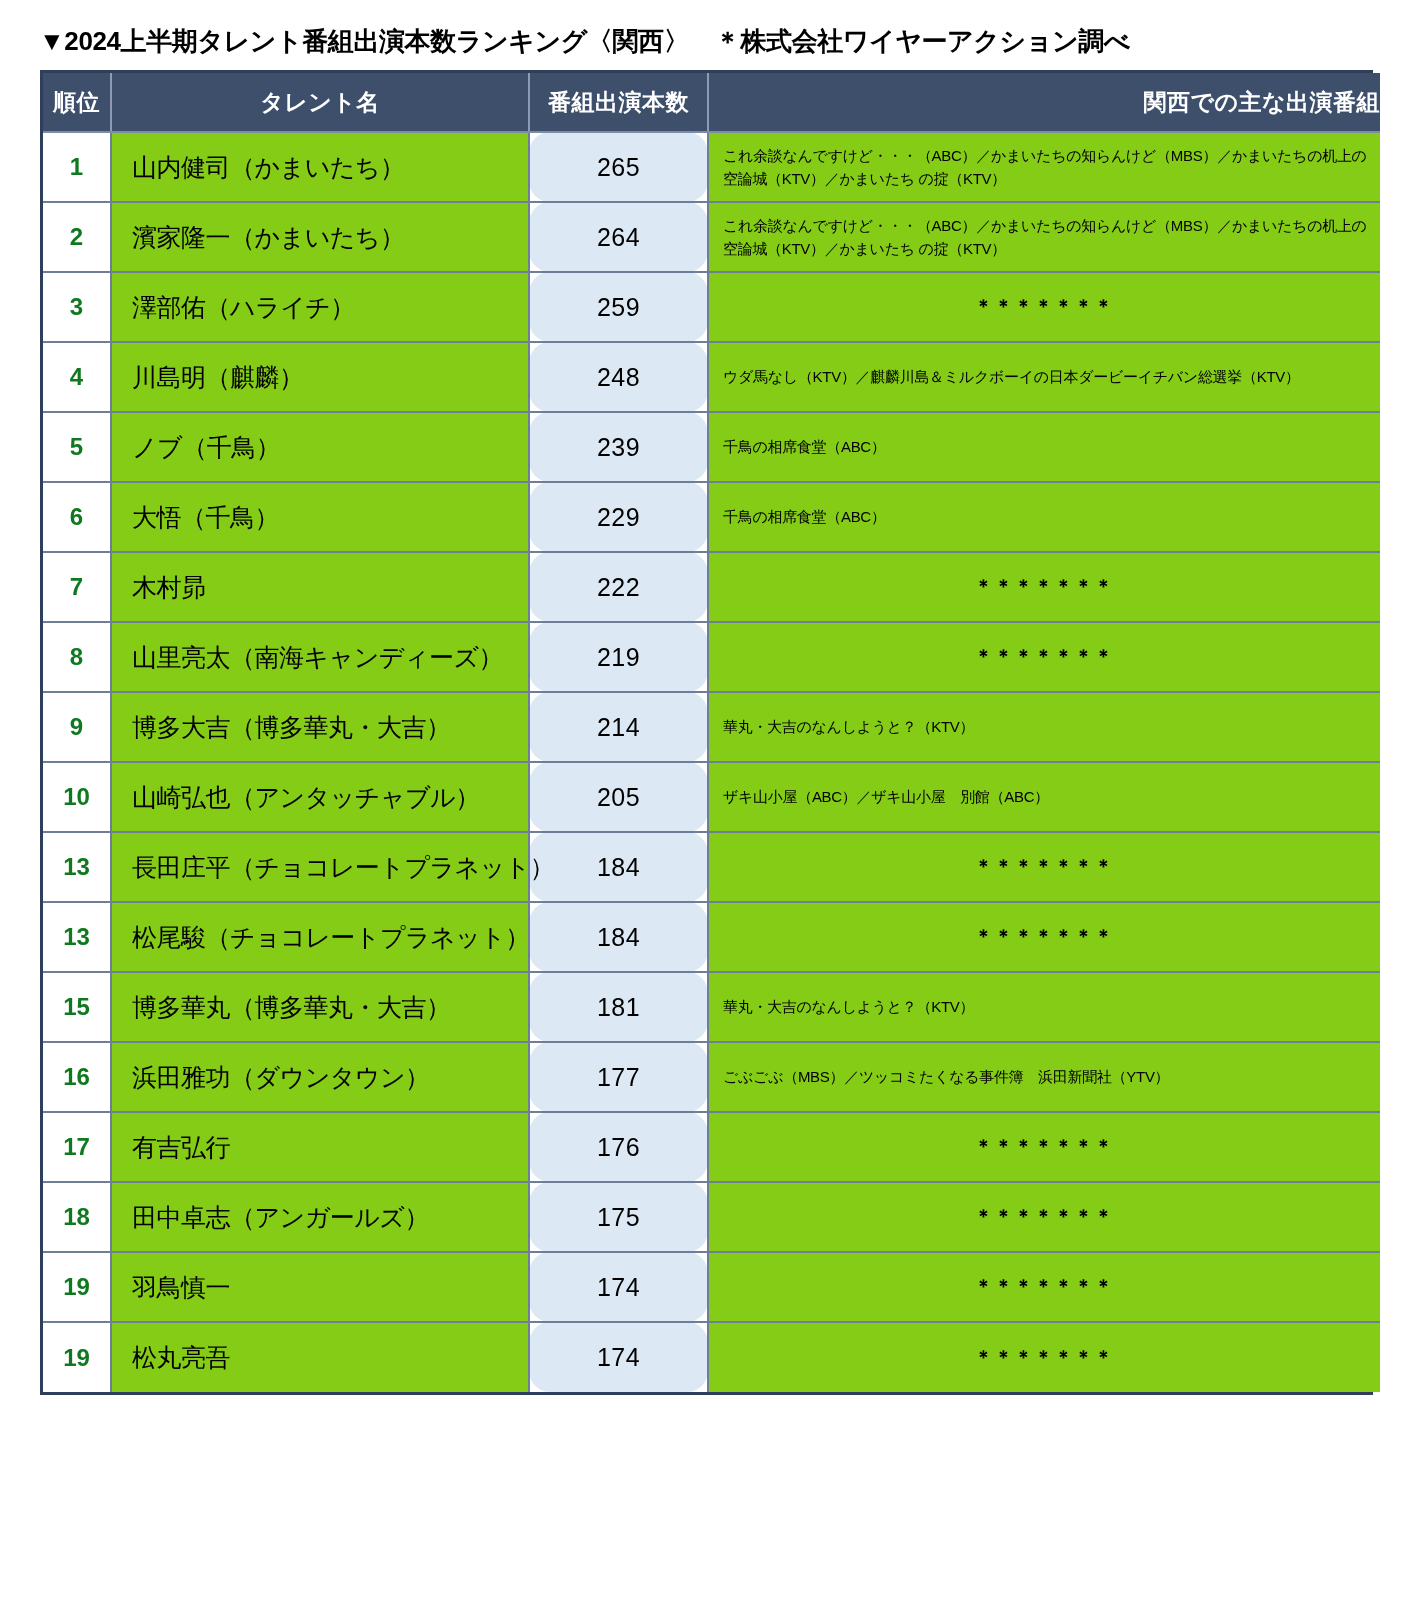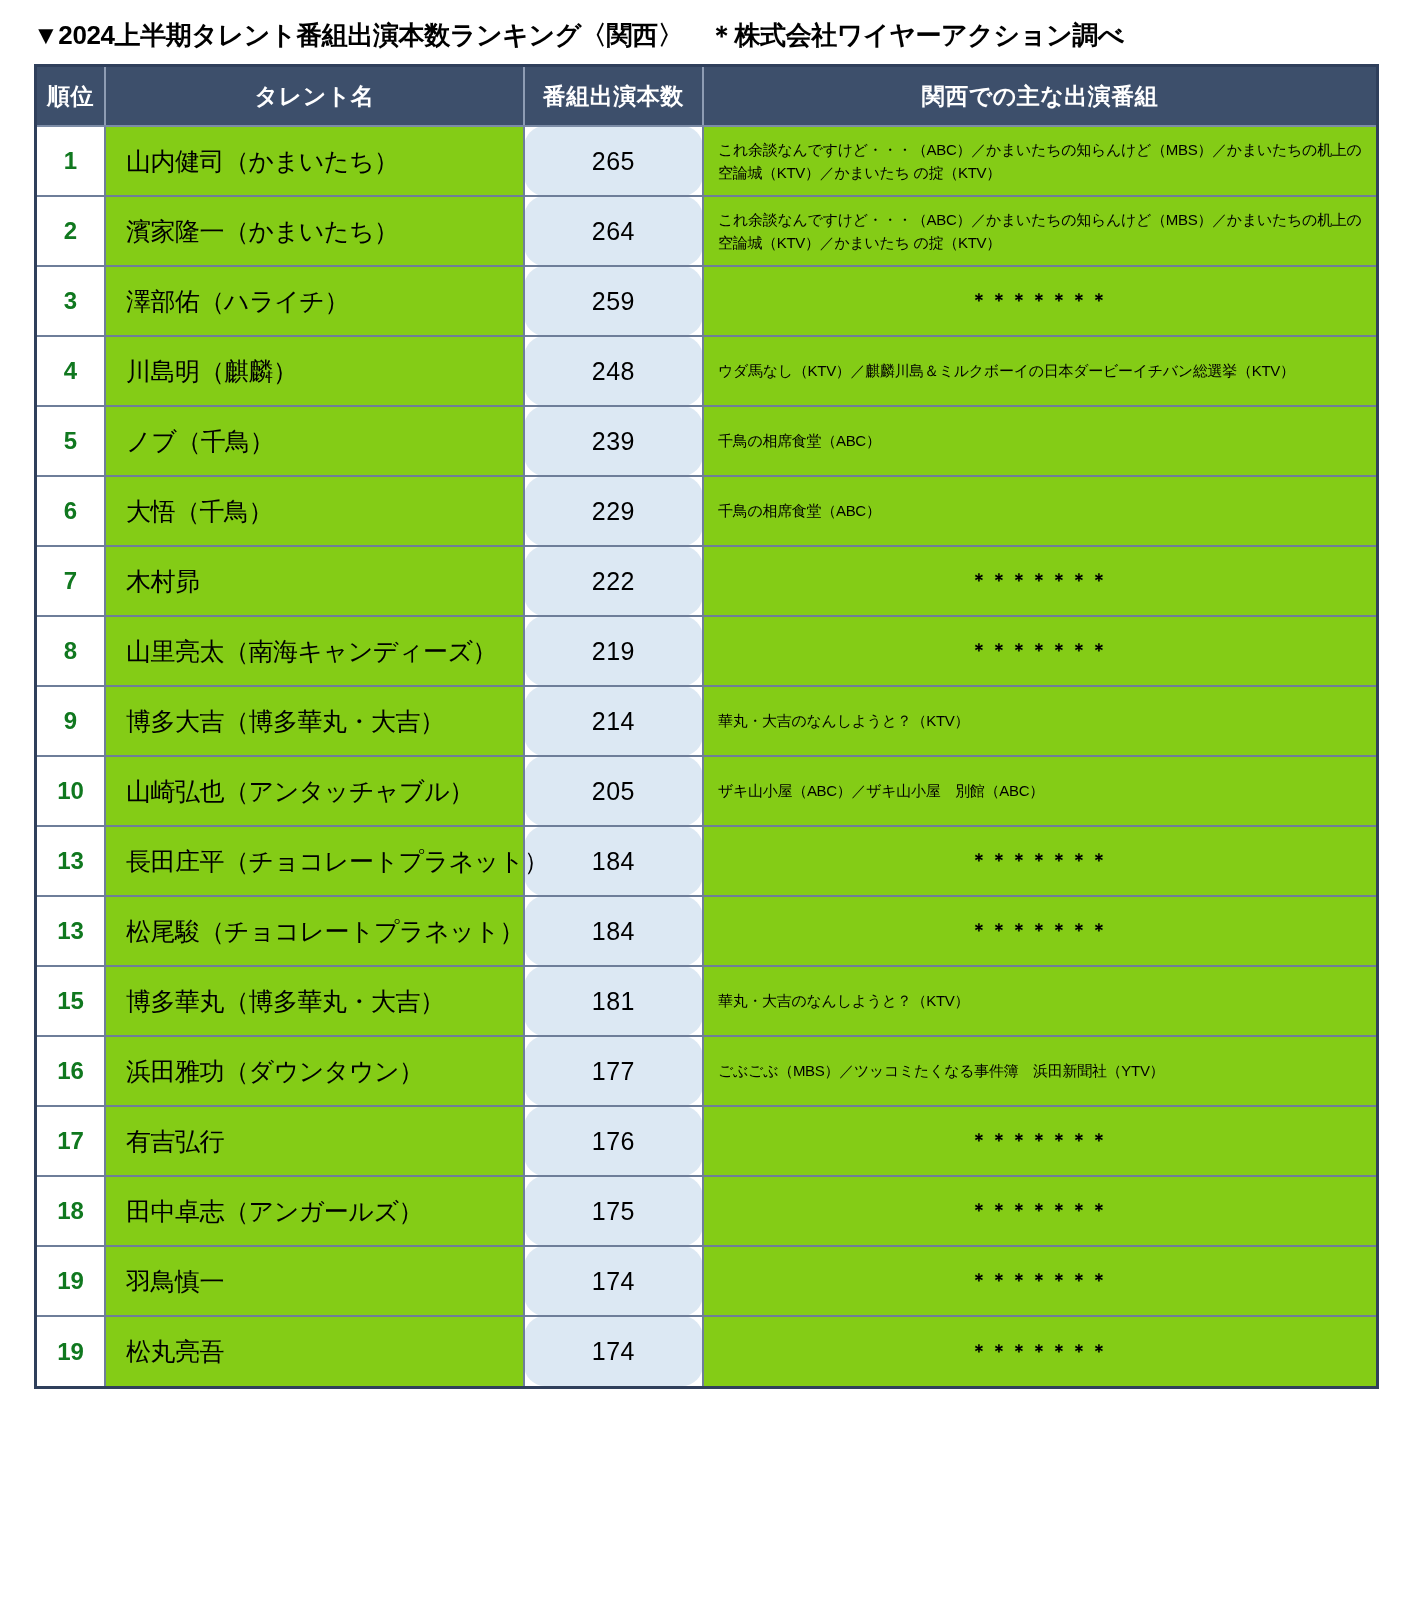--- a/index.html
+++ b/index.html
@@ -14,21 +14,21 @@
     font-family: "Liberation Sans", "DejaVu Sans", sans-serif;
     color: #000000;
     overflow: hidden;
   }
 
   .page {
     width: 1413px;
     height: 1600px;
     position: relative;
     box-sizing: border-box;
-    padding: 6px;
+    padding: 12px;
   }
 
   
   .title-bar {
     height: 58px;
     display: flex;
     align-items: center;
     padding-left: 27px;
     box-sizing: border-box;
   }
@@ -69,21 +69,21 @@
     letter-spacing: 0.5px;
     height: 58px;
     padding: 0;
     border-right: 2px solid #8E9CB3;
     border-bottom: 2px solid #7C8CA6;
     text-align: center;
     vertical-align: middle;
     white-space: nowrap;
     margin-left: 29px;
   }
-  thead th.last { border-right: none; }
+  thead th.last { border-right: none; text-align: right; }
 
   
   tbody td {
     border-top: 2px solid #6E7E99;
     border-right: 2px solid #6E7E99;
     padding: 0;
     vertical-align: middle;
     height: 70px;
     box-sizing: border-box;
   }

